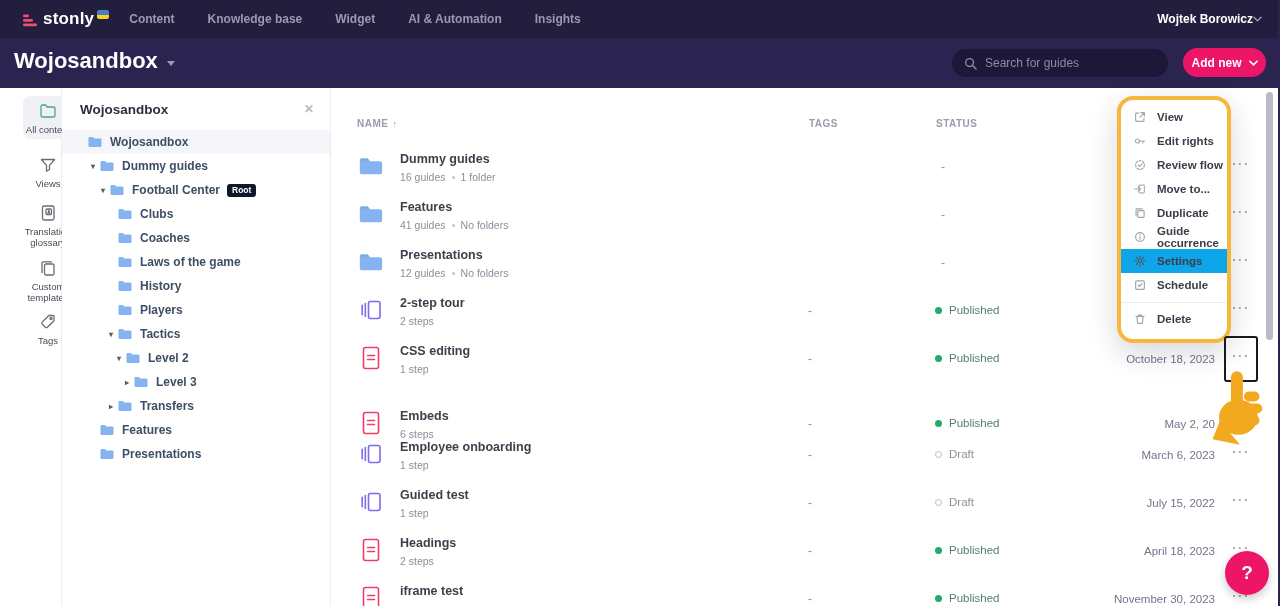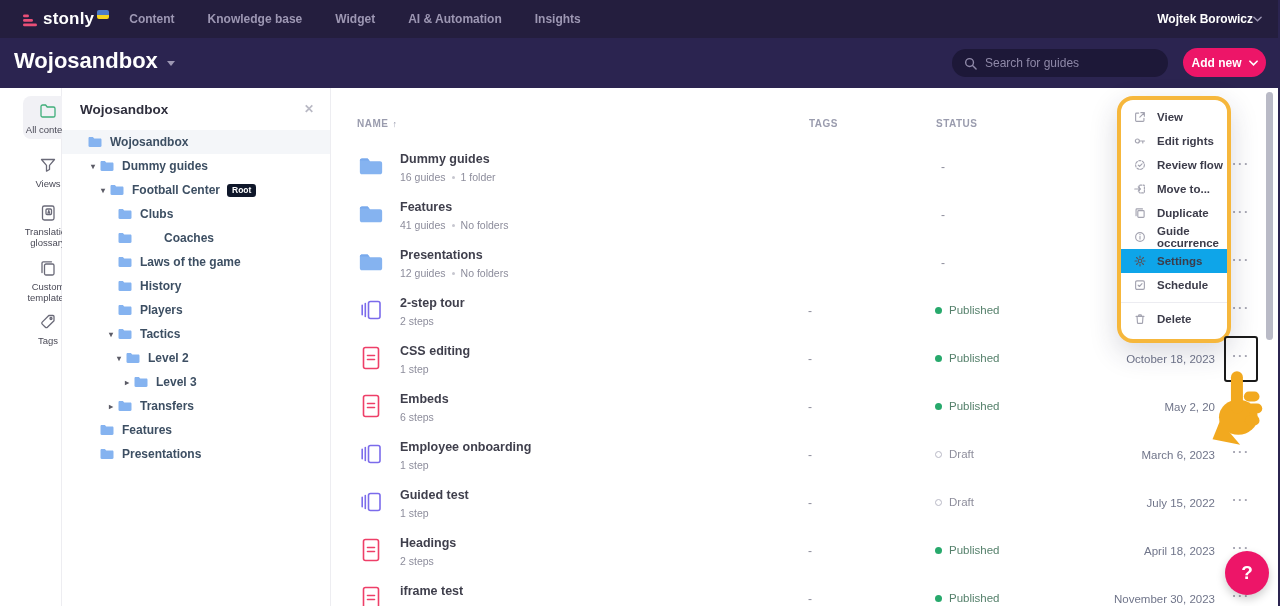--- a/index.html
+++ b/index.html
@@ -247,21 +247,21 @@
       </div>
 
   <div class="tree-item" style="padding-left: 56px;">
 
     <span class="tree-folder-icon"><svg viewBox="0 0 14 12" width="14" height="12">
             <path d="M0.5 2.2C0.5 1.5 1 1 1.7 1h3.2l1.3 1.5h6.1c.7 0 1.2.5 1.2 1.2v6.1c0 .7-.5 1.2-1.2 1.2H1.7c-.7 0-1.2-.5-1.2-1.2z" fill="#85B3F0"></path>
           </svg></span>
     <span class="tree-label">Clubs</span>
   </div>
 
-  <div class="tree-item" style="padding-left: 56px; gap: 24px;">
+  <div class="tree-item" style="padding-left: 56px;">
 
     <span class="tree-folder-icon"><svg viewBox="0 0 14 12" width="14" height="12">
             <path d="M0.5 2.2C0.5 1.5 1 1 1.7 1h3.2l1.3 1.5h6.1c.7 0 1.2.5 1.2 1.2v6.1c0 .7-.5 1.2-1.2 1.2H1.7c-.7 0-1.2-.5-1.2-1.2z" fill="#85B3F0"></path>
           </svg></span>
     <span class="tree-label">Coaches</span>
   </div>
 
   <div class="tree-item" style="padding-left: 56px;">
 
     <span class="tree-folder-icon"><svg viewBox="0 0 14 12" width="14" height="12">
@@ -422,21 +422,21 @@
         </span>
   <span class="cell-tags">-</span>
         <span class="cell-status">
           <span class="st-dot published"></span>
           <span class="st-label published">Published</span>
         </span>
         <span class="cell-date">October 18, 2023</span>
         <span class="cell-menu">···</span>
       </div>
 
-  <div class="trow" style="top: 296px;">
+  <div class="trow" style="top: 313px;">
     <span class="cell-icon"><svg viewBox="0 0 26 26" width="26" height="26">
             <g fill="none" stroke="#EE3F68" stroke-width="1.6" stroke-linecap="round">
               <rect x="5.5" y="2.5" width="15" height="21" rx="2"></rect>
               <path d="M9.5 10.5h7M9.5 14.5h7"></path>
             </g>
           </svg></span>
     <span class="cell-name">Embeds</span>
     <span class="cell-meta">
           <span>6 steps</span>
         </span>

